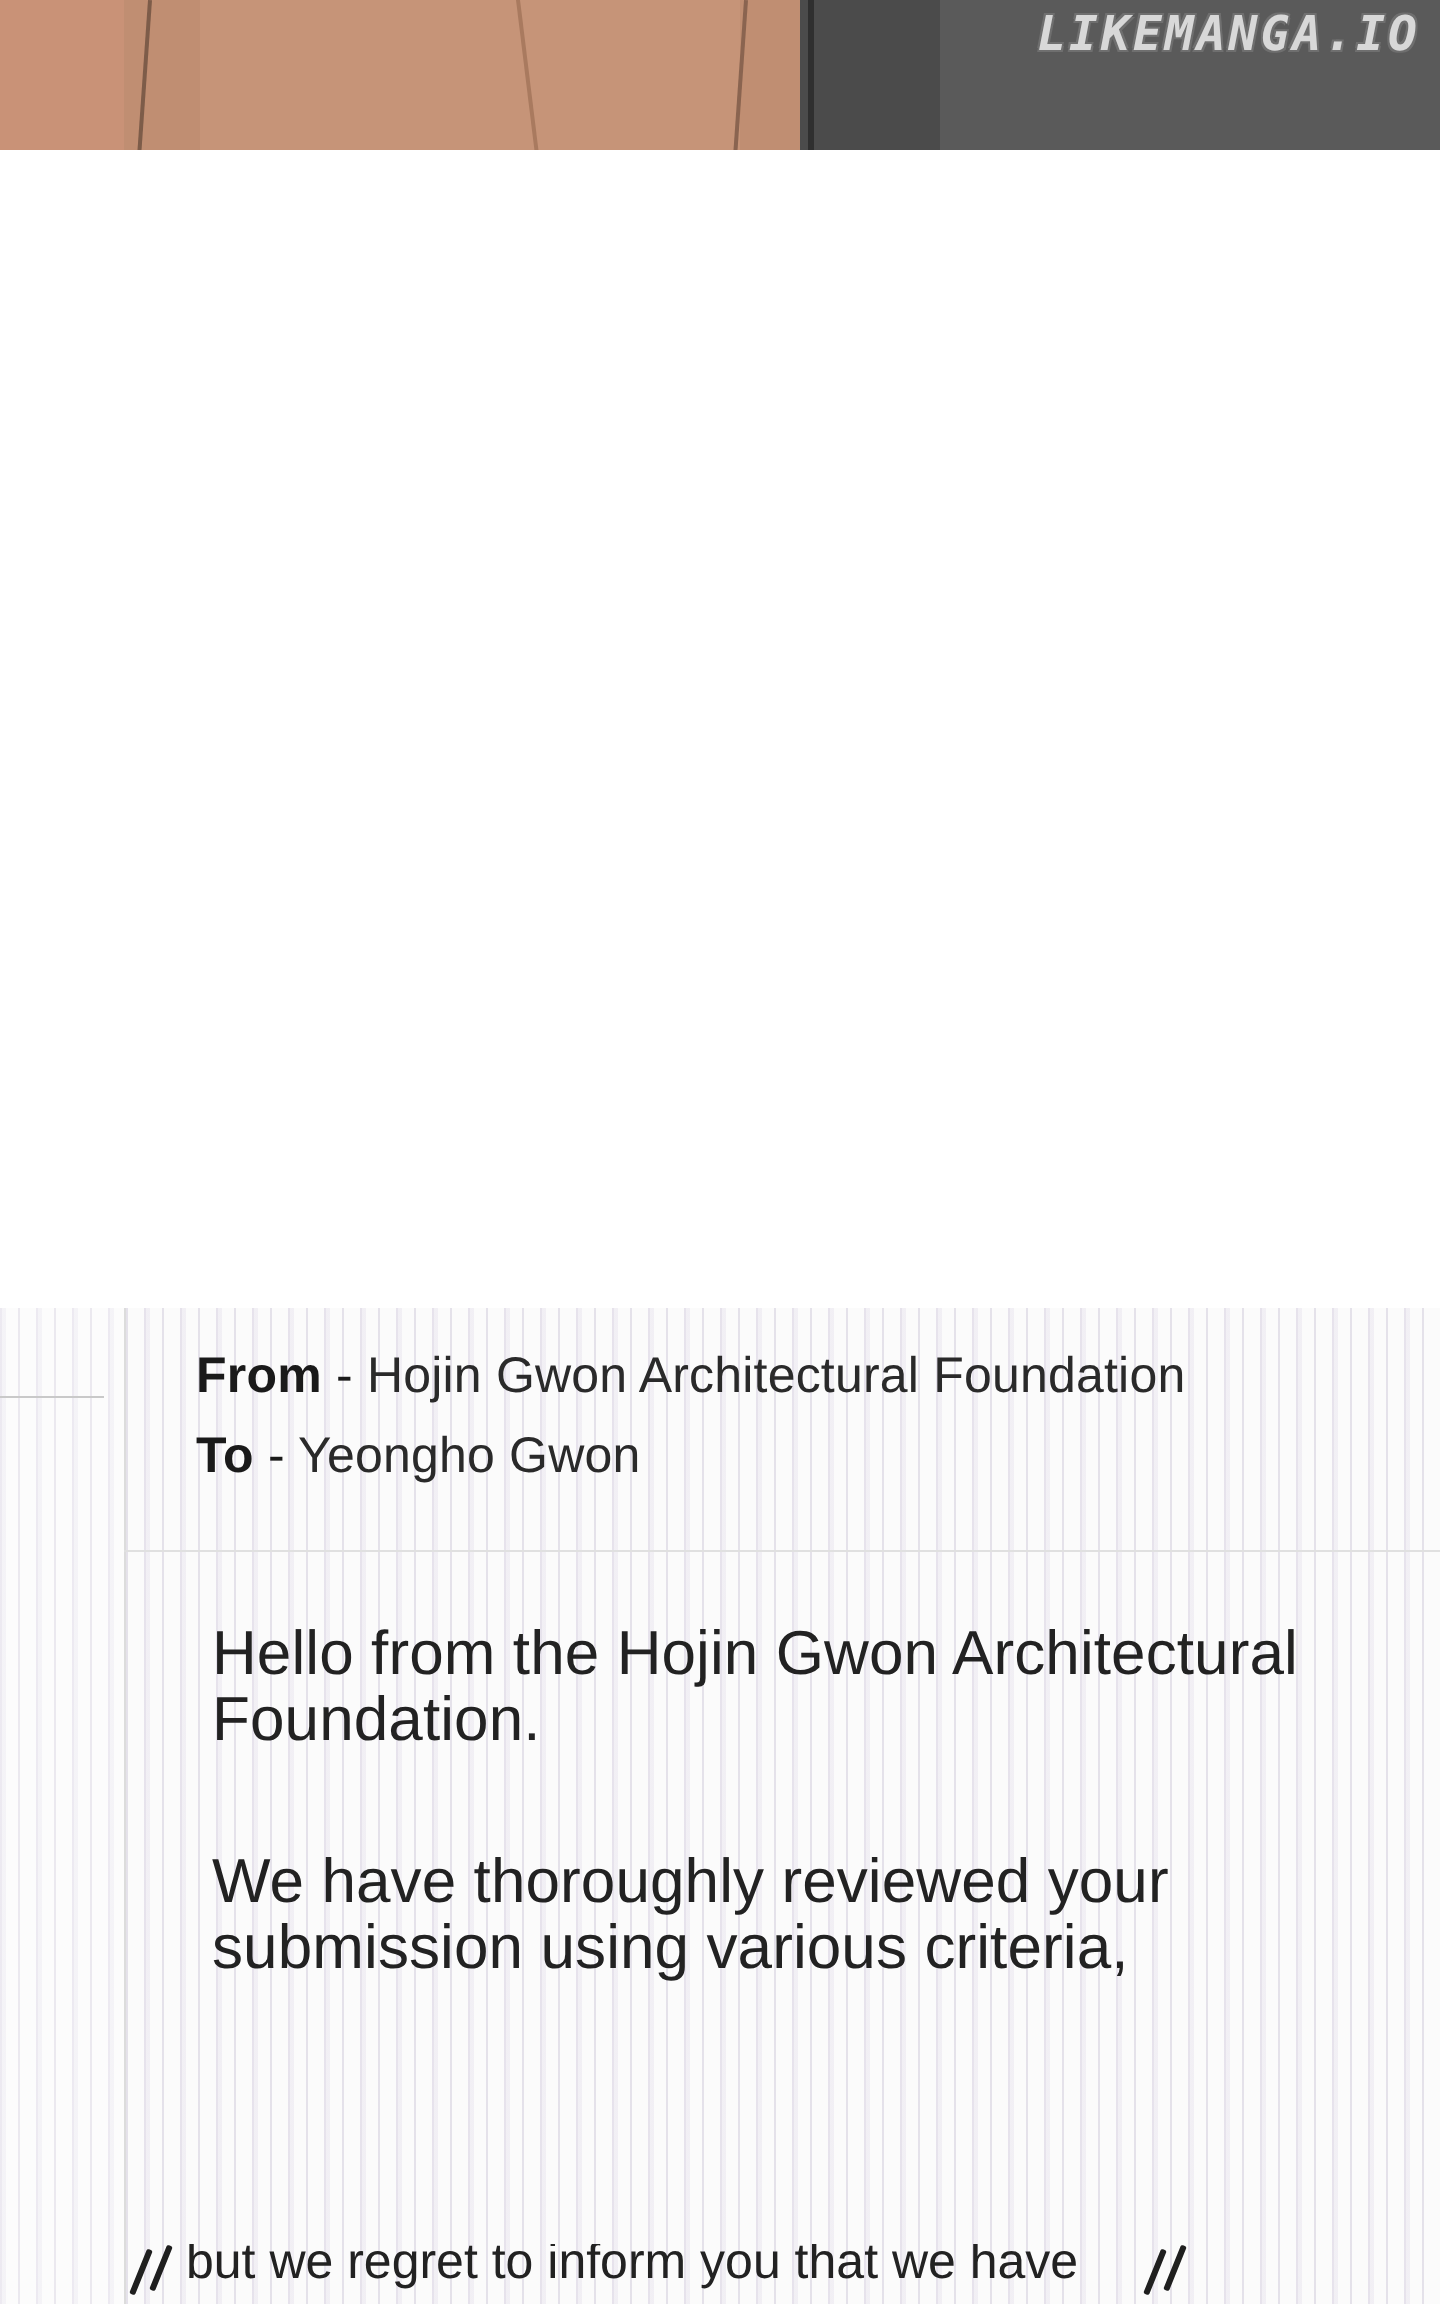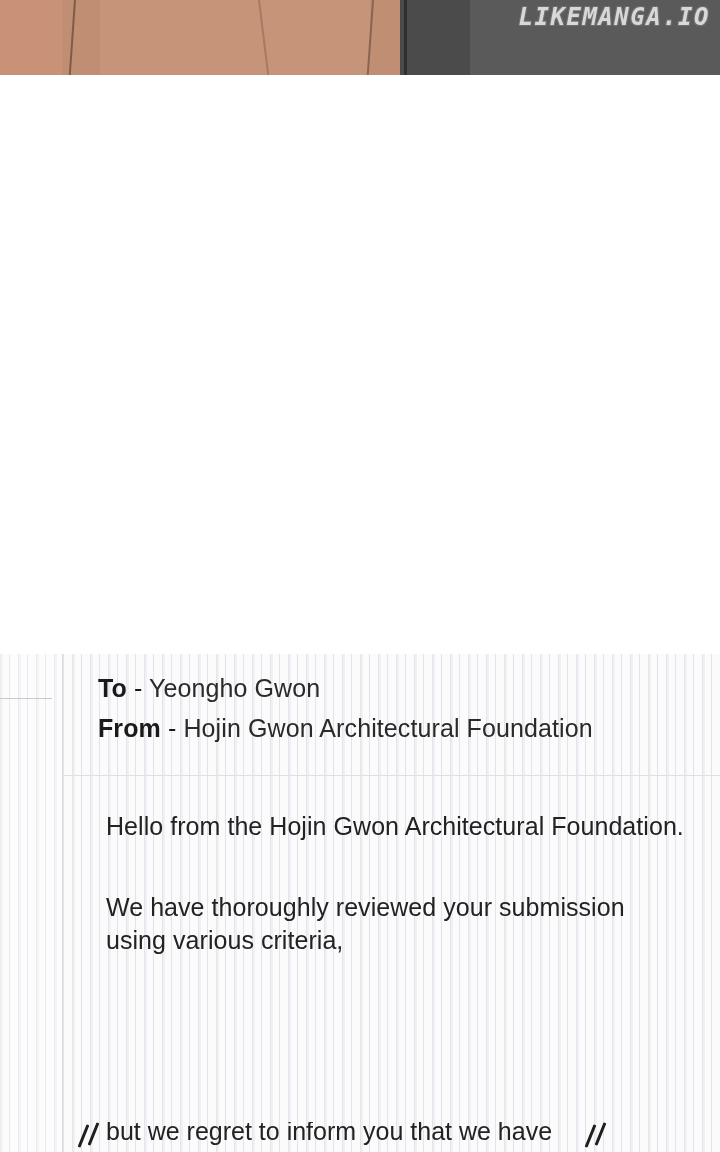--- a/index.html
+++ b/index.html
@@ -200,34 +200,34 @@
   .letter-body {
     position: absolute;
     left: 62px;
     top: 122px;
     width: 658px;
     height: 376px;
     box-sizing: border-box;
     padding: 34px 10px 0 44px;
   }
   .body-para {
-    font-size: 25px;
+    font-size: 31px;
     line-height: 33px;
     color: #222222;
     margin: 0 0 26px 0;
     letter-spacing: 0.05px;
     max-width: 580px;
   }
   .body-para.p1 { margin-bottom: 48px; }
   .body-para.p3 { margin-bottom: 28px; }
 
   
   .cut-line {
     position: absolute;
-    left: 62px;
+    left: 49px;
     bottom: 0;
     width: 568px;
     height: 30px;
     overflow: hidden;
   }
   .cut-text {
     position: absolute;
     left: 44px;
     top: -7px;
     font-size: 25px;
@@ -270,28 +270,28 @@
   <div class="panel-letter">
     <div class="paper-texture"></div>
     <div class="paper-texture-2"></div>
 
     <div class="left-margin">
       <div class="margin-rule"></div>
     </div>
 
     <div class="letter-header">
       <div class="hdr-line">
+        <span class="hdr-label">From</span>
+        <span class="hdr-dash">-</span>
+        <span class="hdr-value">Hojin Gwon Architectural Foundation</span>
+      </div>
+      <div class="hdr-line">
         <span class="hdr-label">To</span>
         <span class="hdr-dash">-</span>
         <span class="hdr-value">Yeongho Gwon</span>
-      </div>
-      <div class="hdr-line">
-        <span class="hdr-label">From</span>
-        <span class="hdr-dash">-</span>
-        <span class="hdr-value">Hojin Gwon Architectural Foundation</span>
       </div>
     </div>
 
     <div class="letter-body">
       <p class="body-para p1">Hello from the Hojin Gwon Architectural Foundation.</p>
       <p class="body-para p3">We have thoroughly reviewed your submission using various criteria,</p>
     </div>
 
     <div class="cut-line">
       <div class="stroke s1"></div>

